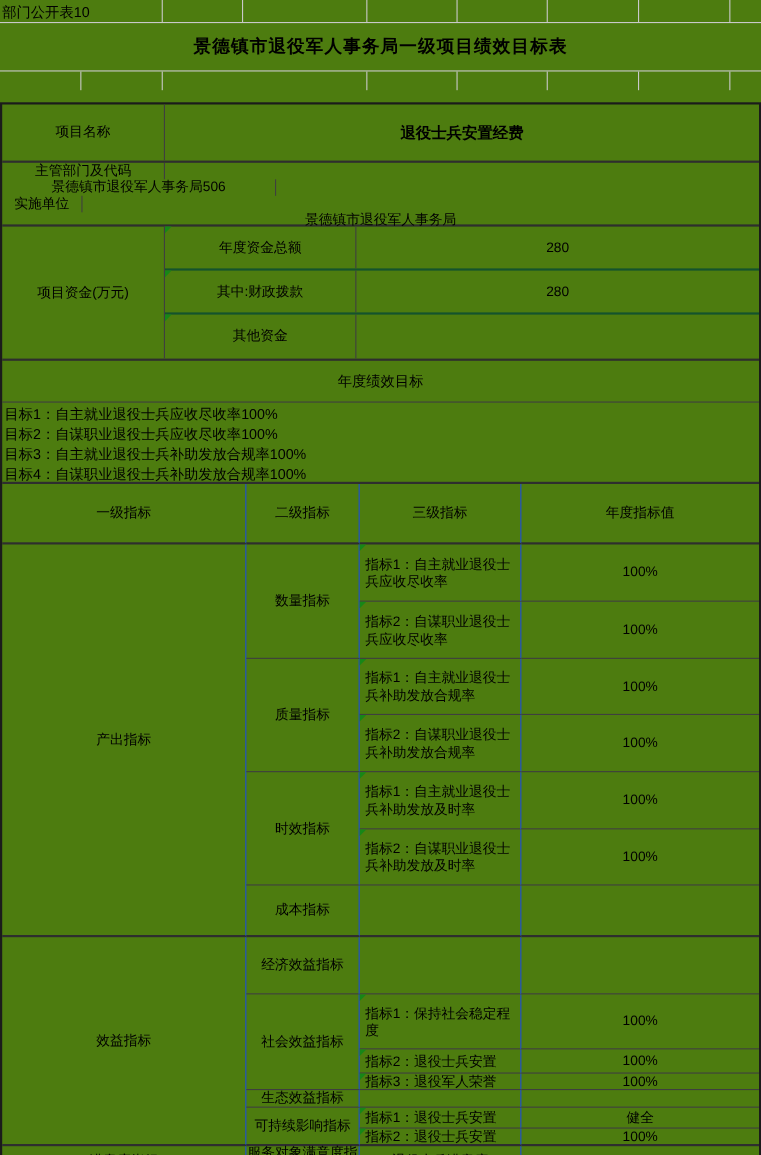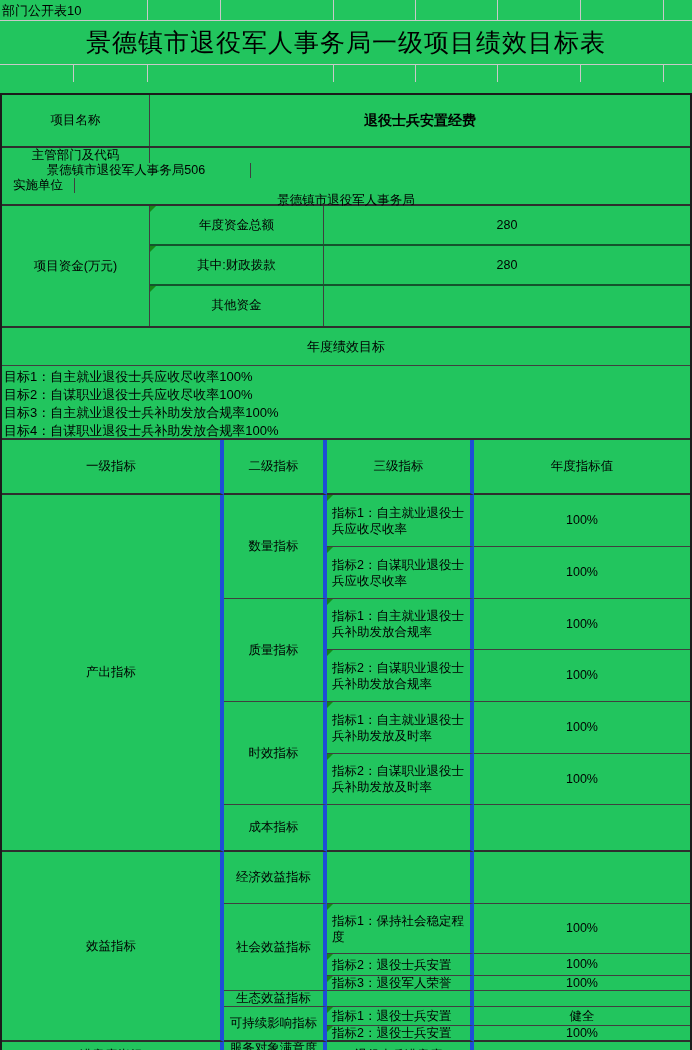--- a/index.html
+++ b/index.html
@@ -1,26 +1,26 @@
 <!DOCTYPE html>
 <html><head>
 <meta charset="utf-8">
 <style>
   html,body{margin:0;padding:0;background:#fff;}
   *{box-sizing:border-box;}
   .sheet{
-    width:692px;height:1050px;position:relative;background:#22c55e;
+    width:692px;height:1050px;position:relative;background:#4d7c0f;
     font-family:"Liberation Sans","DejaVu Sans",sans-serif;color:#000;overflow:hidden;
   }
   
   .toprow{height:21px;position:relative;border-bottom:1px solid #c9c9c9;}
   .toprow .lbl{position:absolute;left:2px;top:0;line-height:21px;font-size:13px;white-space:nowrap;}
   .vgl{position:absolute;top:0;bottom:0;width:1px;background:#c9c9c9;}
   .titlerow{height:43px;display:flex;align-items:center;justify-content:center;
-    font-size:25px;font-weight:normal;letter-spacing:1px;}
+    font-size:16px;font-weight:bold;letter-spacing:1px;}
   .thinrow{height:18px;position:relative;border-top:1px solid #c9c9c9;}
   
   .maintable{width:692px;border:2px solid #1b1b1b;margin-top:11px;}
   .sec{display:flex;border-bottom:2px solid #2e2e2e;}
   .cell{display:flex;align-items:center;justify-content:center;text-align:center;
     font-size:12.5px;line-height:1.2;position:relative;}
   .br{border-right:1px solid #3f3f3f;}
   .bold{font-weight:bold;}
   
   .secA{height:53px;}
@@ -41,21 +41,21 @@
   .fundrow .fl{width:174px;}
   .fundrow .fv{flex:1;}
   .fr1{height:41px;}.fr2{height:40px;}.fr3{height:41px;}
   
   .secD{height:38px;border-bottom:1px solid #3f3f3f;display:flex;align-items:center;justify-content:center;font-size:13px;}
   .secE{height:74px;border-bottom:2px solid #2e2e2e;padding:2px 2px 0 2px;font-size:13px;line-height:18px;}
   
   .grid{display:grid;width:100%;
     grid-template-columns:222px 103px 147px 1fr;
     grid-template-rows:55px 52px 52px 51px 52px 52px 51px 47px 52px 50px 22px 15px 16px 19px 16px 27px;}
-  .c{border-right:4px solid #1d4ed8;border-bottom:1px solid #3f3f3f;
+  .c{border-right:1px solid #1d4ed8;border-bottom:1px solid #3f3f3f;
      display:flex;align-items:center;justify-content:center;text-align:center;
      font-size:12.5px;line-height:1.2;position:relative;overflow:visible;}
   .c.col4{border-right:none;}
   .c.bb2{border-bottom-width:2px;border-bottom-color:#2e2e2e;}
   .c.bb0{border-bottom:none;}
   .c.left{justify-content:flex-start;text-align:left;padding:0 3px 0 5px;line-height:16px;}
   .flag{position:absolute;top:0;left:0;width:0;height:0;
     border-top:6px solid #178717;border-right:6px solid transparent;}
 </style>
 </head>

